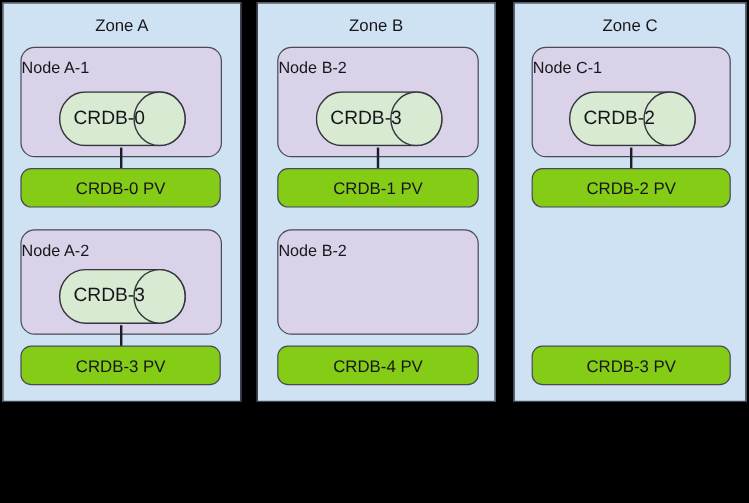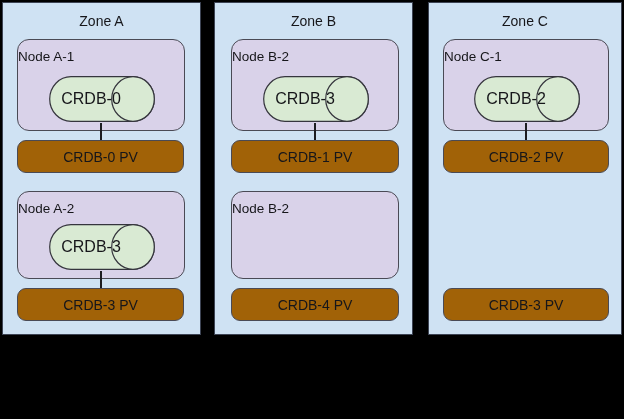--- a/index.html
+++ b/index.html
@@ -106,21 +106,21 @@
   .connector {
     position: absolute;
     width: 2px;
     background: #1d1d22;
   }
 
   
   .pv {
     position: absolute;
     height: 33px;
-    background: #a16207;
+    background: #84cc16;
     border: 1px solid #4a4a55;
     border-radius: 9px;
     box-sizing: border-box;
     display: flex;
     align-items: center;
     justify-content: center;
     font-size: 14px;
     color: #16161a;
   }
   .pv-row1 { top: 137px; }

